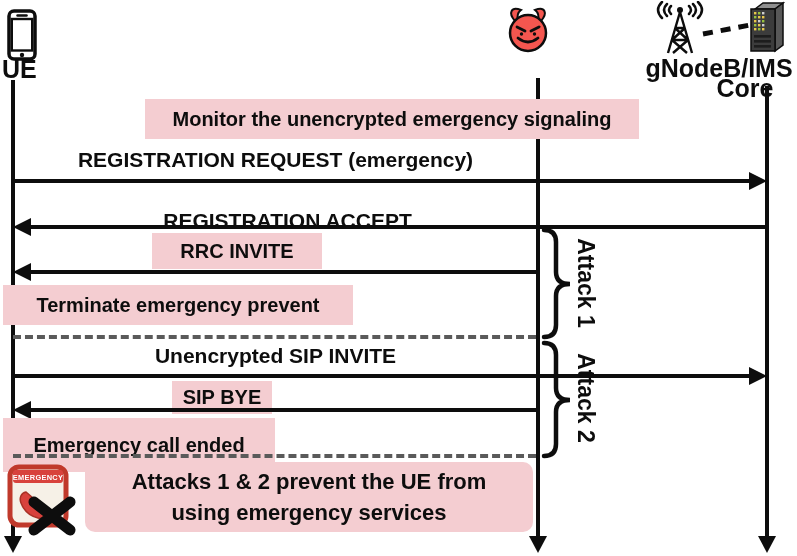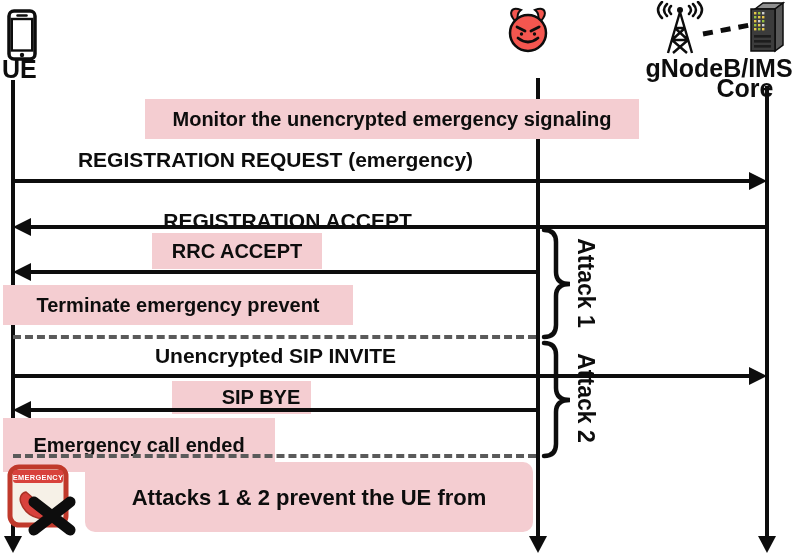--- a/index.html
+++ b/index.html
@@ -95,49 +95,50 @@
   <div class="note" style="left:145px;top:99px;width:494px;height:40px;">Monitor the unencrypted emergency signaling</div>
 
   <div class="msg-label" style="left:13px;top:148px;width:525px;">REGISTRATION REQUEST (emergency)</div>
   <div class="hline" style="left:13px;top:179px;width:737px;"></div>
   <div class="head-r" style="left:749px;top:172px;"></div>
 
   <div class="msg-label" style="left:25px;top:193px;width:525px;margin-top:16px;">REGISTRATION ACCEPT</div>
   <div class="hline" style="left:30px;top:225px;width:737px;"></div>
   <div class="head-l" style="left:13px;top:218px;"></div>
 
-  <div class="note" style="left:152px;top:233px;width:170px;height:36px;">RRC ACCEPT</div>
+  <div class="note" style="left:152px;top:233px;width:170px;height:36px;">RRC INVITE</div>
   <div class="hline" style="left:30px;top:270px;width:508px;"></div>
   <div class="head-l" style="left:13px;top:263px;"></div>
 
   <div class="note" style="left:3px;top:285px;width:350px;height:40px;">Terminate emergency prevent</div>
 
   <div class="dashed" style="left:13px;top:335px;width:523px;"></div>
 
   <div class="msg-label" style="left:13px;top:344px;width:525px;">Unencrypted SIP INVITE</div>
   <div class="hline" style="left:13px;top:374px;width:737px;"></div>
   <div class="head-r" style="left:749px;top:367px;"></div>
 
-  <div class="note" style="left:172px;top:381px;width:100px;height:33px;padding-left:39px;">SIP BYE</div>
+  <div class="note" style="left:172px;top:381px;width:100px;height:33px;">SIP BYE</div>
   <div class="hline" style="left:30px;top:408px;width:508px;"></div>
   <div class="head-l" style="left:13px;top:401px;"></div>
 
   <div class="note" style="left:3px;top:418px;width:272px;height:54px;">Emergency call ended</div>
 
   <div class="dashed" style="left:13px;top:454px;width:523px;"></div>
 
   <svg class="abs" style="left:540px;top:226px;" width="36" height="236" viewBox="0 0 36 236">
     <path d="M4,4 Q16,4 16,16 L16,46 Q16,58 30,58 Q16,58 16,70 L16,99 Q16,111 4,111" stroke="#0d0d0d" stroke-width="4.5" fill="none" stroke-linecap="round"></path>
     <path d="M4,117 Q16,117 16,129 L16,162 Q16,174 30,174 Q16,174 16,186 L16,218 Q16,230 4,230" stroke="#0d0d0d" stroke-width="4.5" fill="none" stroke-linecap="round"></path>
   </svg>
   <div class="attack-label" style="left:585px;top:283px;">Attack 1</div>
   <div class="attack-label" style="left:585px;top:398px;">Attack 2</div>
 
   <div class="note-multi" style="left:85px;top:462px;width:448px;height:70px;">
     <div>Attacks 1 &amp; 2 prevent the UE from</div>
+    <div>using emergency services</div>
   </div>
 
   <svg class="abs" style="left:6px;top:462px;" width="74" height="76" viewBox="0 0 74 76">
     <rect x="4" y="5" width="56" height="58" rx="9" fill="#f6f1e7" stroke="#c0392b" stroke-width="5"></rect>
     <rect x="7" y="8" width="50" height="13" rx="3" fill="#d8423c"></rect>
     <text x="32" y="18" font-size="7.4" font-weight="bold" fill="#ffffff" text-anchor="middle" letter-spacing="0.3">EMERGENCY</text>
     <path d="M20,30 c-5,1 -7,6 -5,11 c3,8 9,13 17,15 c5,1 9,-1 10,-6 l-8,-7 c-2,2.5 -5,2.5 -7,0 c-2,-2.5 -2,-5 0,-7 z" fill="#d8423c" stroke="#a93226" stroke-width="1.5"></path>
     <path d="M28,40 L64,68 M64,40 L28,68" stroke="#0d0d0d" stroke-width="11" stroke-linecap="round"></path>
   </svg>
 

